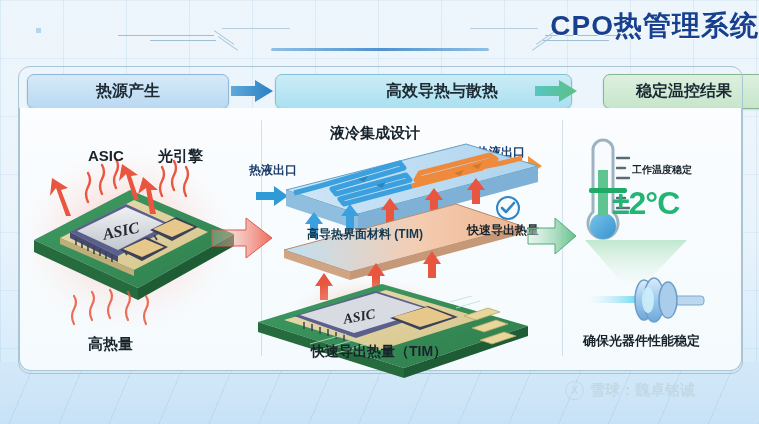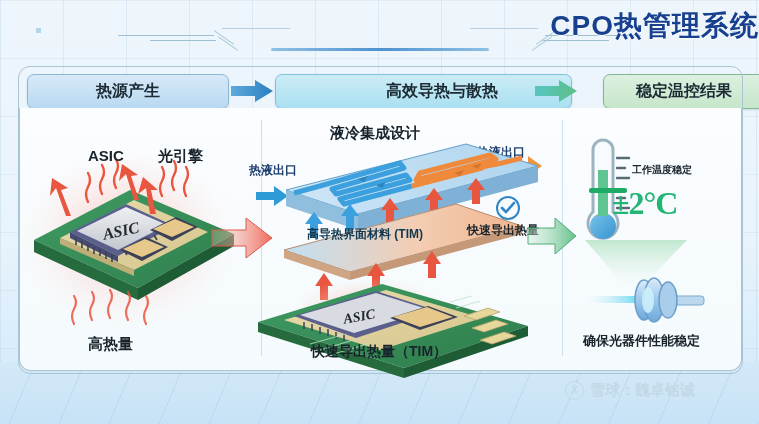--- a/index.html
+++ b/index.html
@@ -76,21 +76,21 @@
   .lbl-asic{left:88px;top:147px;font-size:15px;}
   .lbl-oe{left:158px;top:147px;font-size:15px;}
   .lbl-heat{left:88px;top:335px;font-size:15px;}
   .lbl-liquid-title{left:330px;top:124px;font-size:15px;}
   .lbl-inlet{left:249px;top:162px;font-size:12px;color:#1b3b6b;}
   .lbl-outlet{left:477px;top:144px;font-size:12px;color:#1b3b6b;}
   .lbl-tim-mid{left:307px;top:226px;font-size:12px;color:#11384f;}
   .lbl-fast{left:467px;top:222px;font-size:12px;}
   .lbl-tim-bot{left:311px;top:343px;font-size:14px;}
   .lbl-temp{left:632px;top:163px;font-size:10px;}
-  .lbl-pm2{left:612px;top:185px;font-size:32px;font-weight:bold;color:#23b573;letter-spacing:-1px;font-family:Liberation Serif, serif;}
+  .lbl-pm2{left:612px;top:185px;font-size:32px;font-weight:bold;color:#23b573;letter-spacing:-1px;}
   .lbl-ensure{left:583px;top:332px;font-size:13px;}
   
   .wm{
     position:absolute;left:565px;top:381px;display:flex;align-items:center;gap:6px;
     color:#c3d8e6;font-size:15px;font-weight:bold;
   }
   .wm-logo{
     width:17px;height:17px;border-radius:50%;
     border:1.6px solid #c3d8e6;display:flex;align-items:center;
     justify-content:center;font-size:10px;font-weight:bold;color:#c3d8e6;

